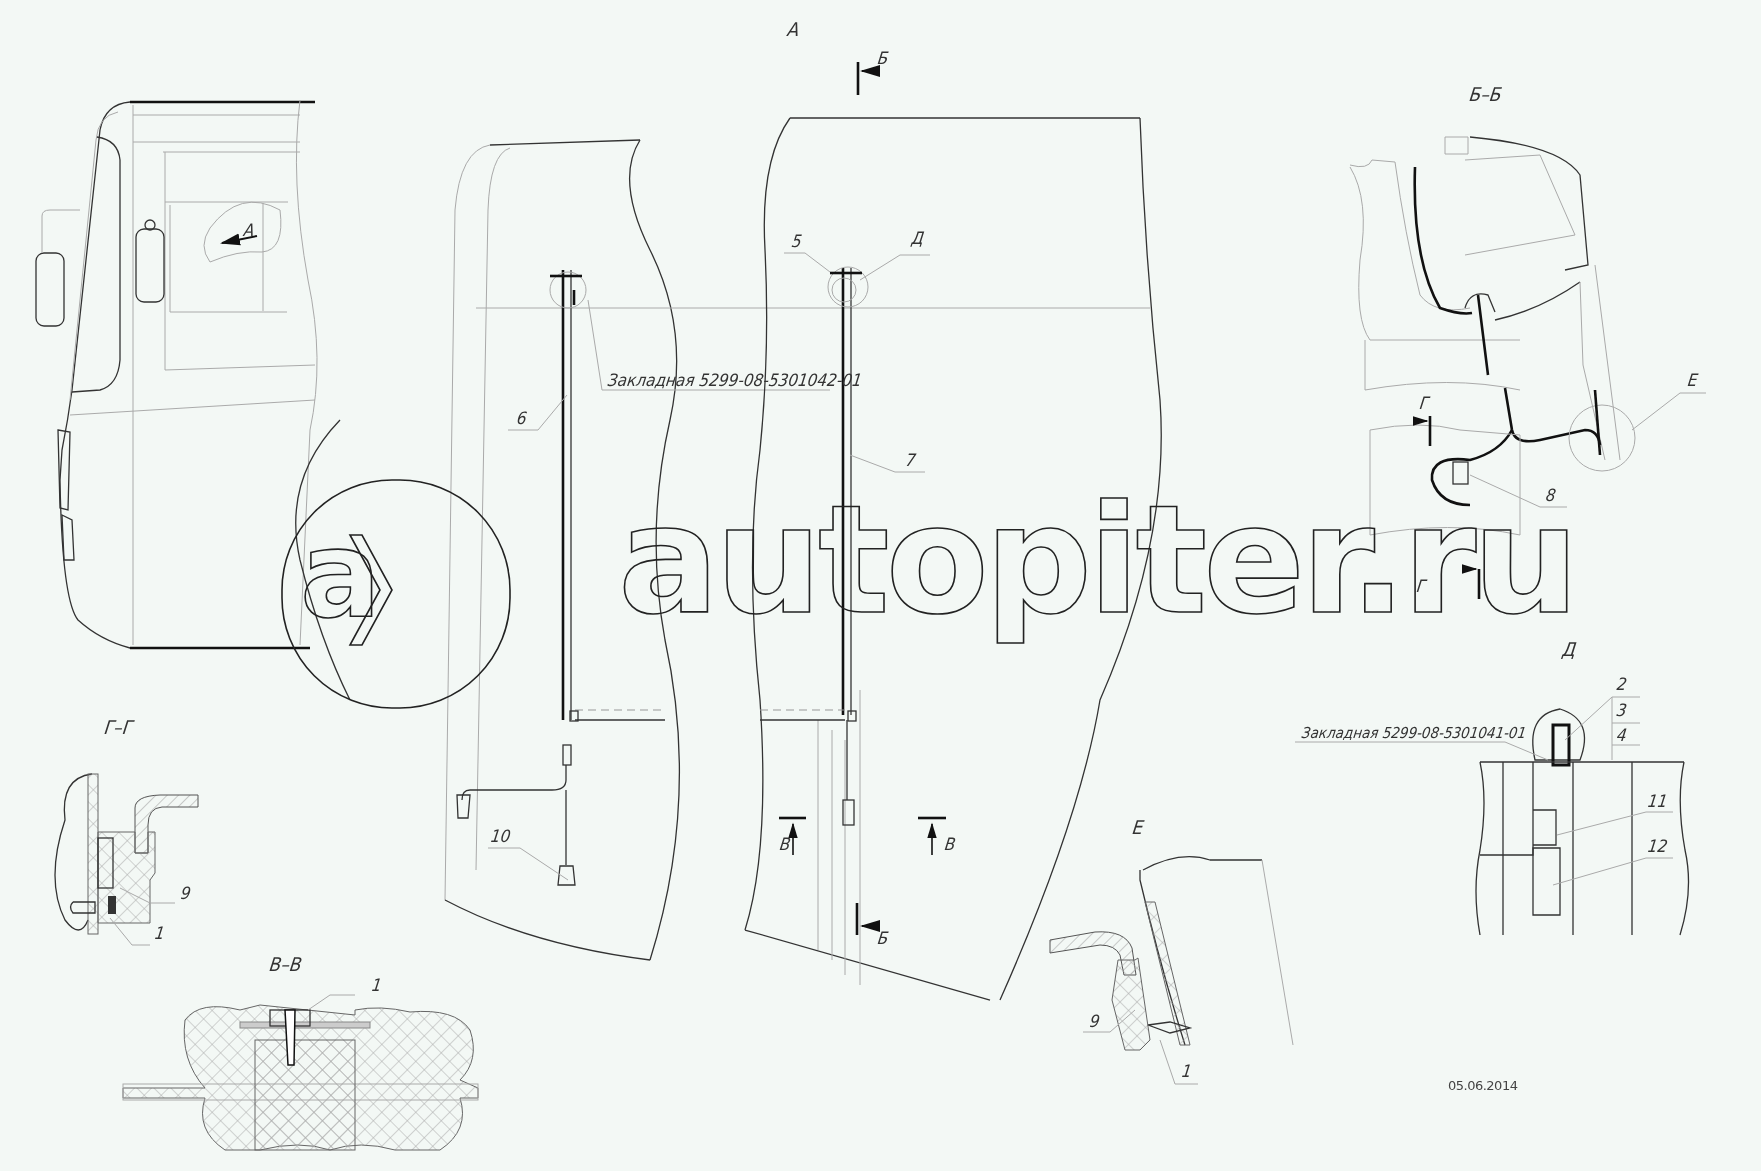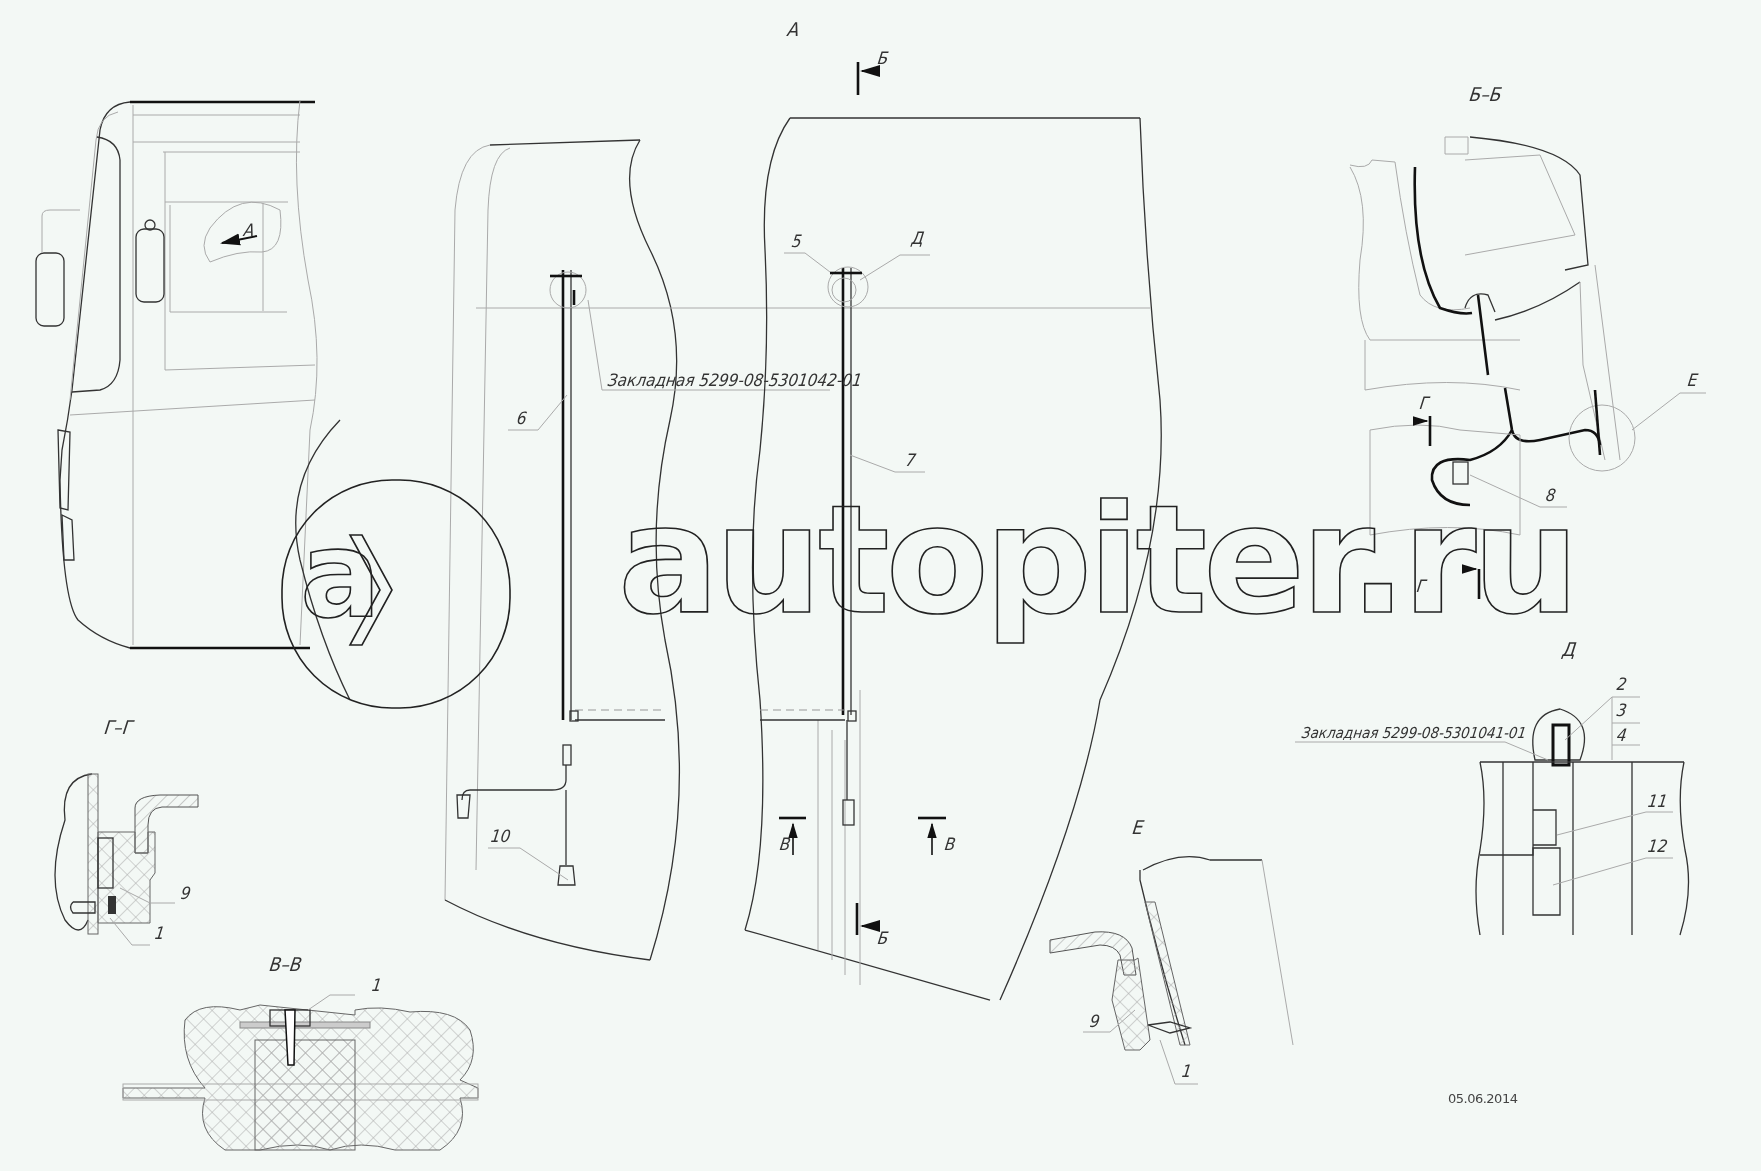--- a/index.html
+++ b/index.html
@@ -243,13 +243,13 @@
 <div class="lbl" style="left:1617px;top:702px;">3</div>
 <div class="lbl" style="left:1617px;top:727px;">4</div>
 <div class="lbl" style="left:1648px;top:793px;">11</div>
 <div class="lbl" style="left:1648px;top:838px;">12</div>
 <div class="lbl" style="left:181px;top:885px;">9</div>
 <div class="lbl" style="left:155px;top:925px;">1</div>
 <div class="lbl" style="left:372px;top:977px;">1</div>
 <div class="lbl" style="left:1090px;top:1013px;">9</div>
 <div class="lbl" style="left:1182px;top:1063px;">1</div>
 
-<div class="date" style="left:1448px;top:1078px;margin-top:13px;">05.06.2014</div>
+<div class="date" style="left:1448px;top:1078px;">05.06.2014</div>
 
 </body></html>

